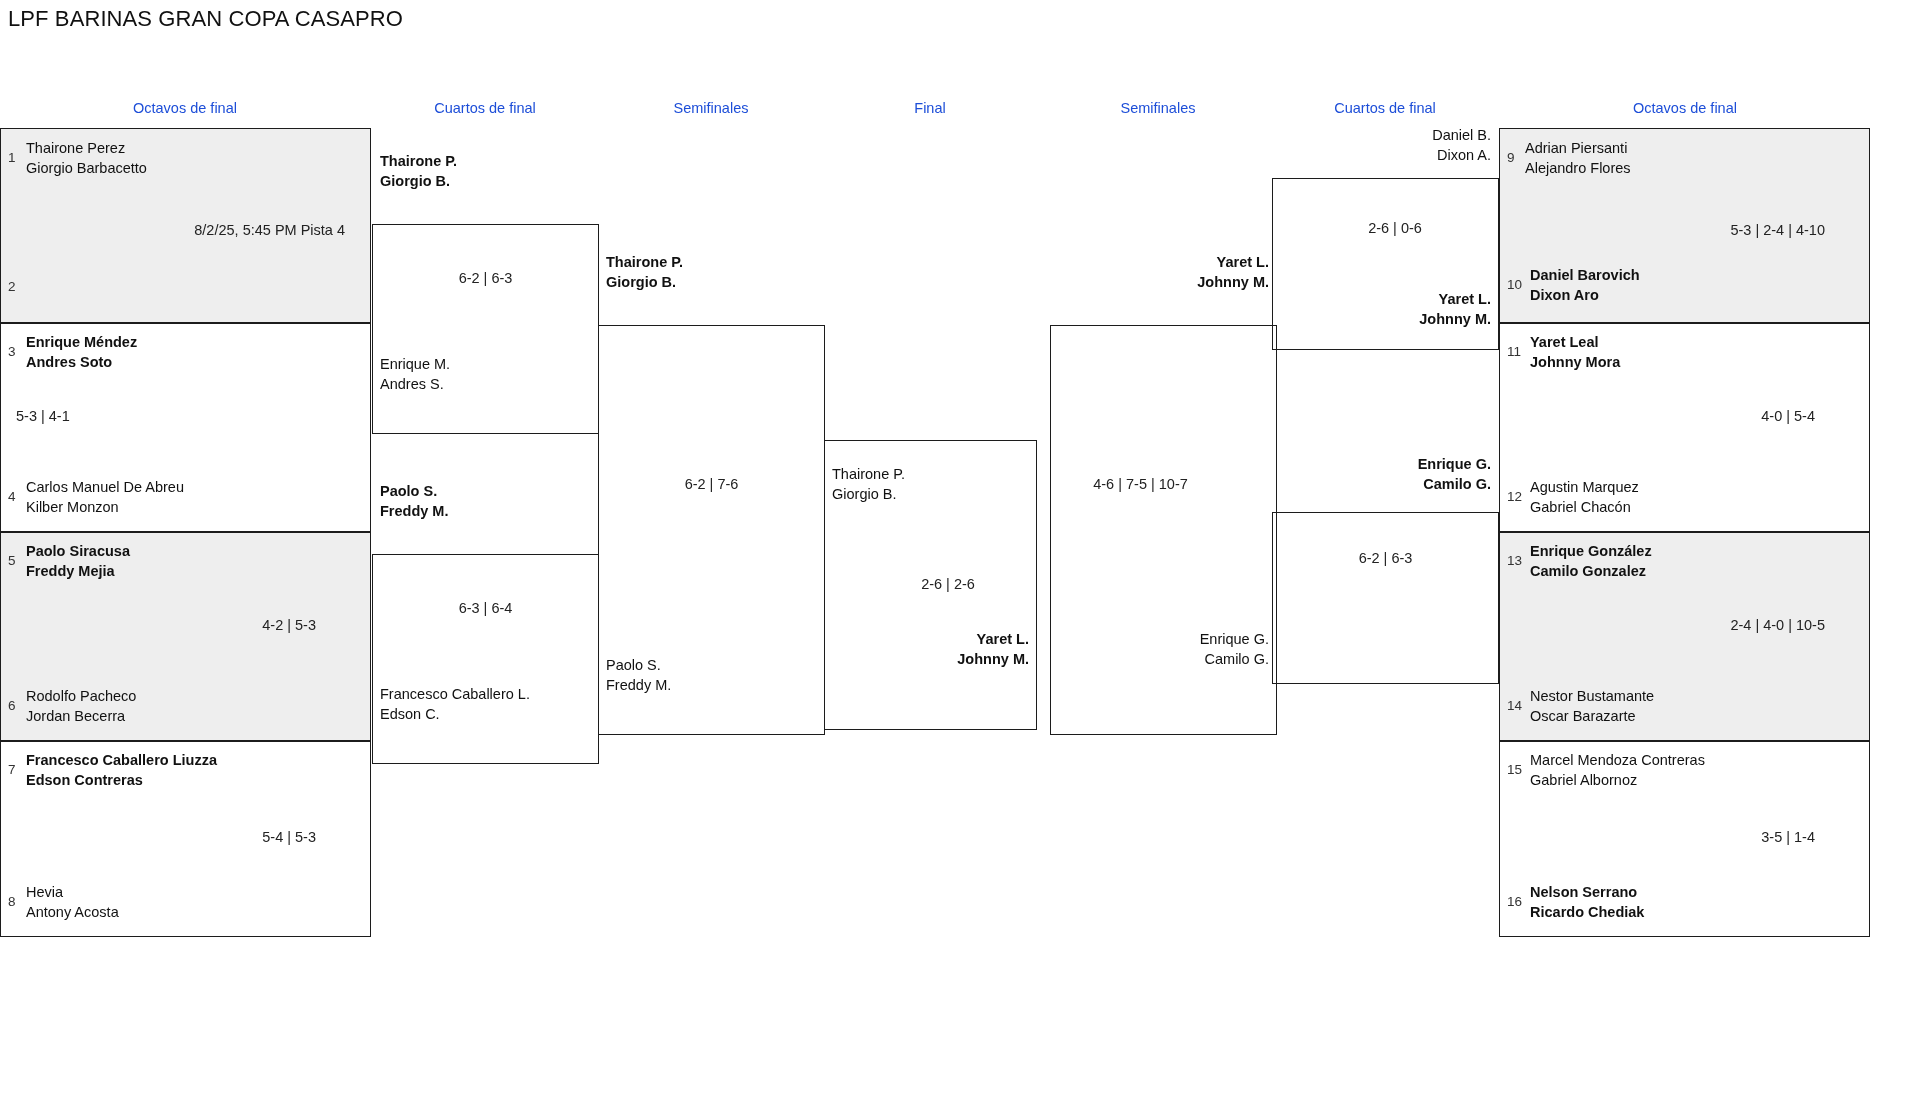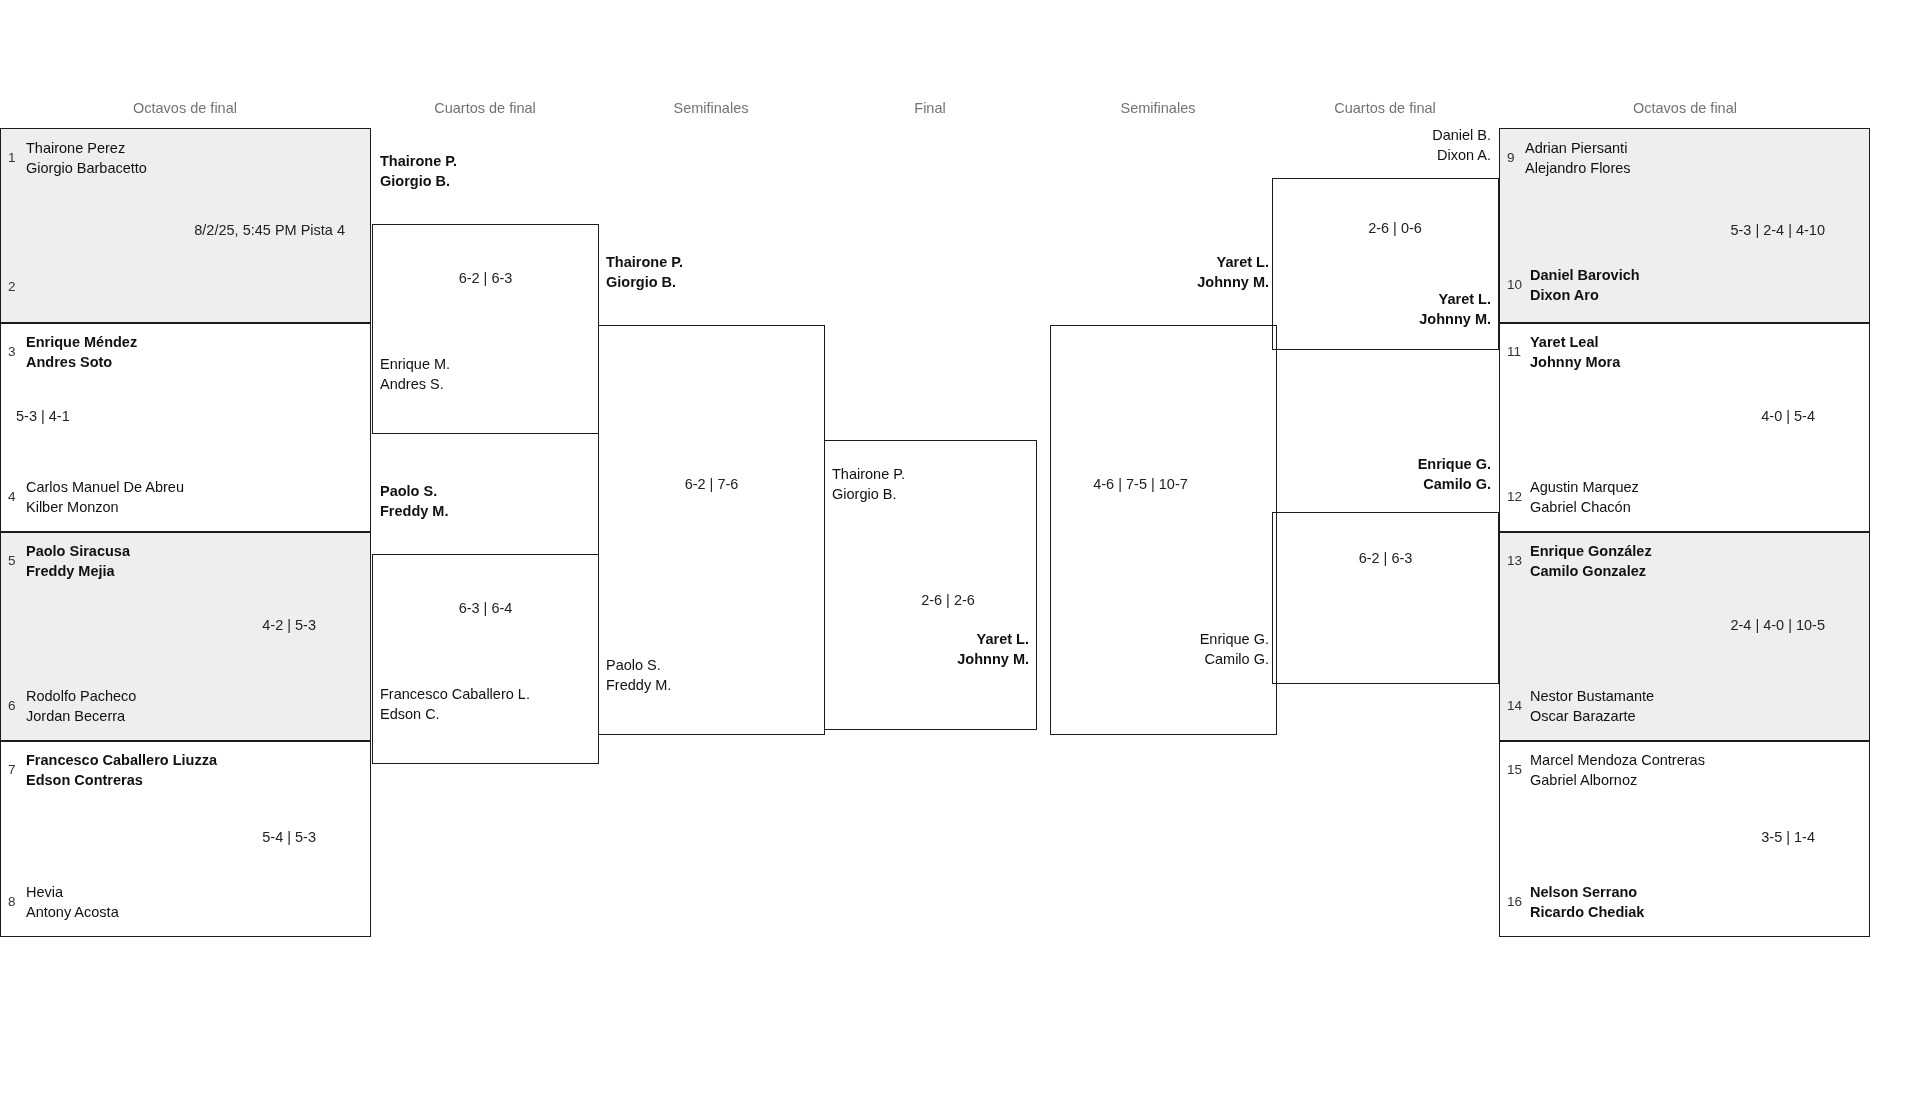--- a/index.html
+++ b/index.html
@@ -11,21 +11,21 @@
   .title-block { position:absolute; left:8px; top:4px; }
   .title-1 { font-size:22px; font-weight:400; letter-spacing:.1px; line-height:30px; color:#111; }
   .title-2 { font-size:22px; font-weight:400; letter-spacing:.1px; line-height:30px; color:#111; }
 
   .logo { position:absolute; right:14px; top:8px; width:210px; height:52px; }
   .logo-word { position:absolute; left:78px; top:2px; font-size:42px; font-weight:700;
      color:#6cb92d; letter-spacing:-1px; line-height:46px; }
   .dot { position:absolute; border-radius:50%; }
 
   
-  .rh { position:absolute; top:100px; font-size:14.5px; color:#737373; text-align:center;
+  .rh { position:absolute; top:100px; font-size:14.5px; color:#1d4ed8; text-align:center;
         font-weight:400; white-space:nowrap; }
 
   
   .box { position:absolute; border:1px solid #1c1c1c; }
   .box.fill { background:#eeeeee; }
   .box.nofill { background:transparent; }
 
   
   .seed { position:absolute; font-size:14.5px; color:#111; }
   .seed .num { position:absolute; left:8px; font-size:13.5px; color:#333; }
@@ -39,20 +39,21 @@
   .part { position:absolute; font-size:14.5px; line-height:19.5px; color:#111; white-space:nowrap; }
   .part.w { font-weight:700; }
   .part.r { text-align:right; }
 </style>
 </head>
 <body>
 
 <div id="root">
 
   <div class="title-block">
+    <div class="title-1">LPF BARINAS GRAN COPA CASAPRO</div>
   </div>
 
 
   <div class="rh" style="left:0px;    width:370px;">Octavos de final</div>
   <div class="rh" style="left:372px;  width:226px;">Cuartos de final</div>
   <div class="rh" style="left:598px;  width:226px;">Semifinales</div>
   <div class="rh" style="left:824px;  width:212px;">Final</div>
   <div class="rh" style="left:1050px; width:216px;">Semifinales</div>
   <div class="rh" style="left:1272px; width:226px;">Cuartos de final</div>
   <div class="rh" style="left:1500px; width:370px;">Octavos de final</div>
@@ -155,21 +156,21 @@
   <div class="part" style="left:606px; top:656px;">
     <span>Paolo S.</span><br>
     <span>Freddy M.</span>
   </div>
 
   <div class="box nofill" style="left:824px; top:440px; width:213px; height:290px;"></div>
   <div class="part" style="left:832px; top:465px;">
     <span>Thairone P.</span><br>
     <span>Giorgio B.</span>
   </div>
-  <div class="score" style="left:824px; top:576px; width:248px; text-align:center;margin-top:16px;">2-6 | 2-6</div>
+  <div class="score" style="left:824px; top:576px; width:248px; text-align:center;">2-6 | 2-6</div>
   <div class="part w r" style="left:824px; top:630px; width:205px; text-align:right;">
     <span>Yaret L.</span><br>
     <span>Johnny M.</span>
   </div>
 
   <div class="box nofill" style="left:1050px; top:325px; width:227px; height:410px;"></div>
   <div class="part w r" style="left:1050px; top:253px; width:219px; text-align:right;">
     <span>Yaret L.</span><br>
     <span>Johnny M.</span>
   </div>

